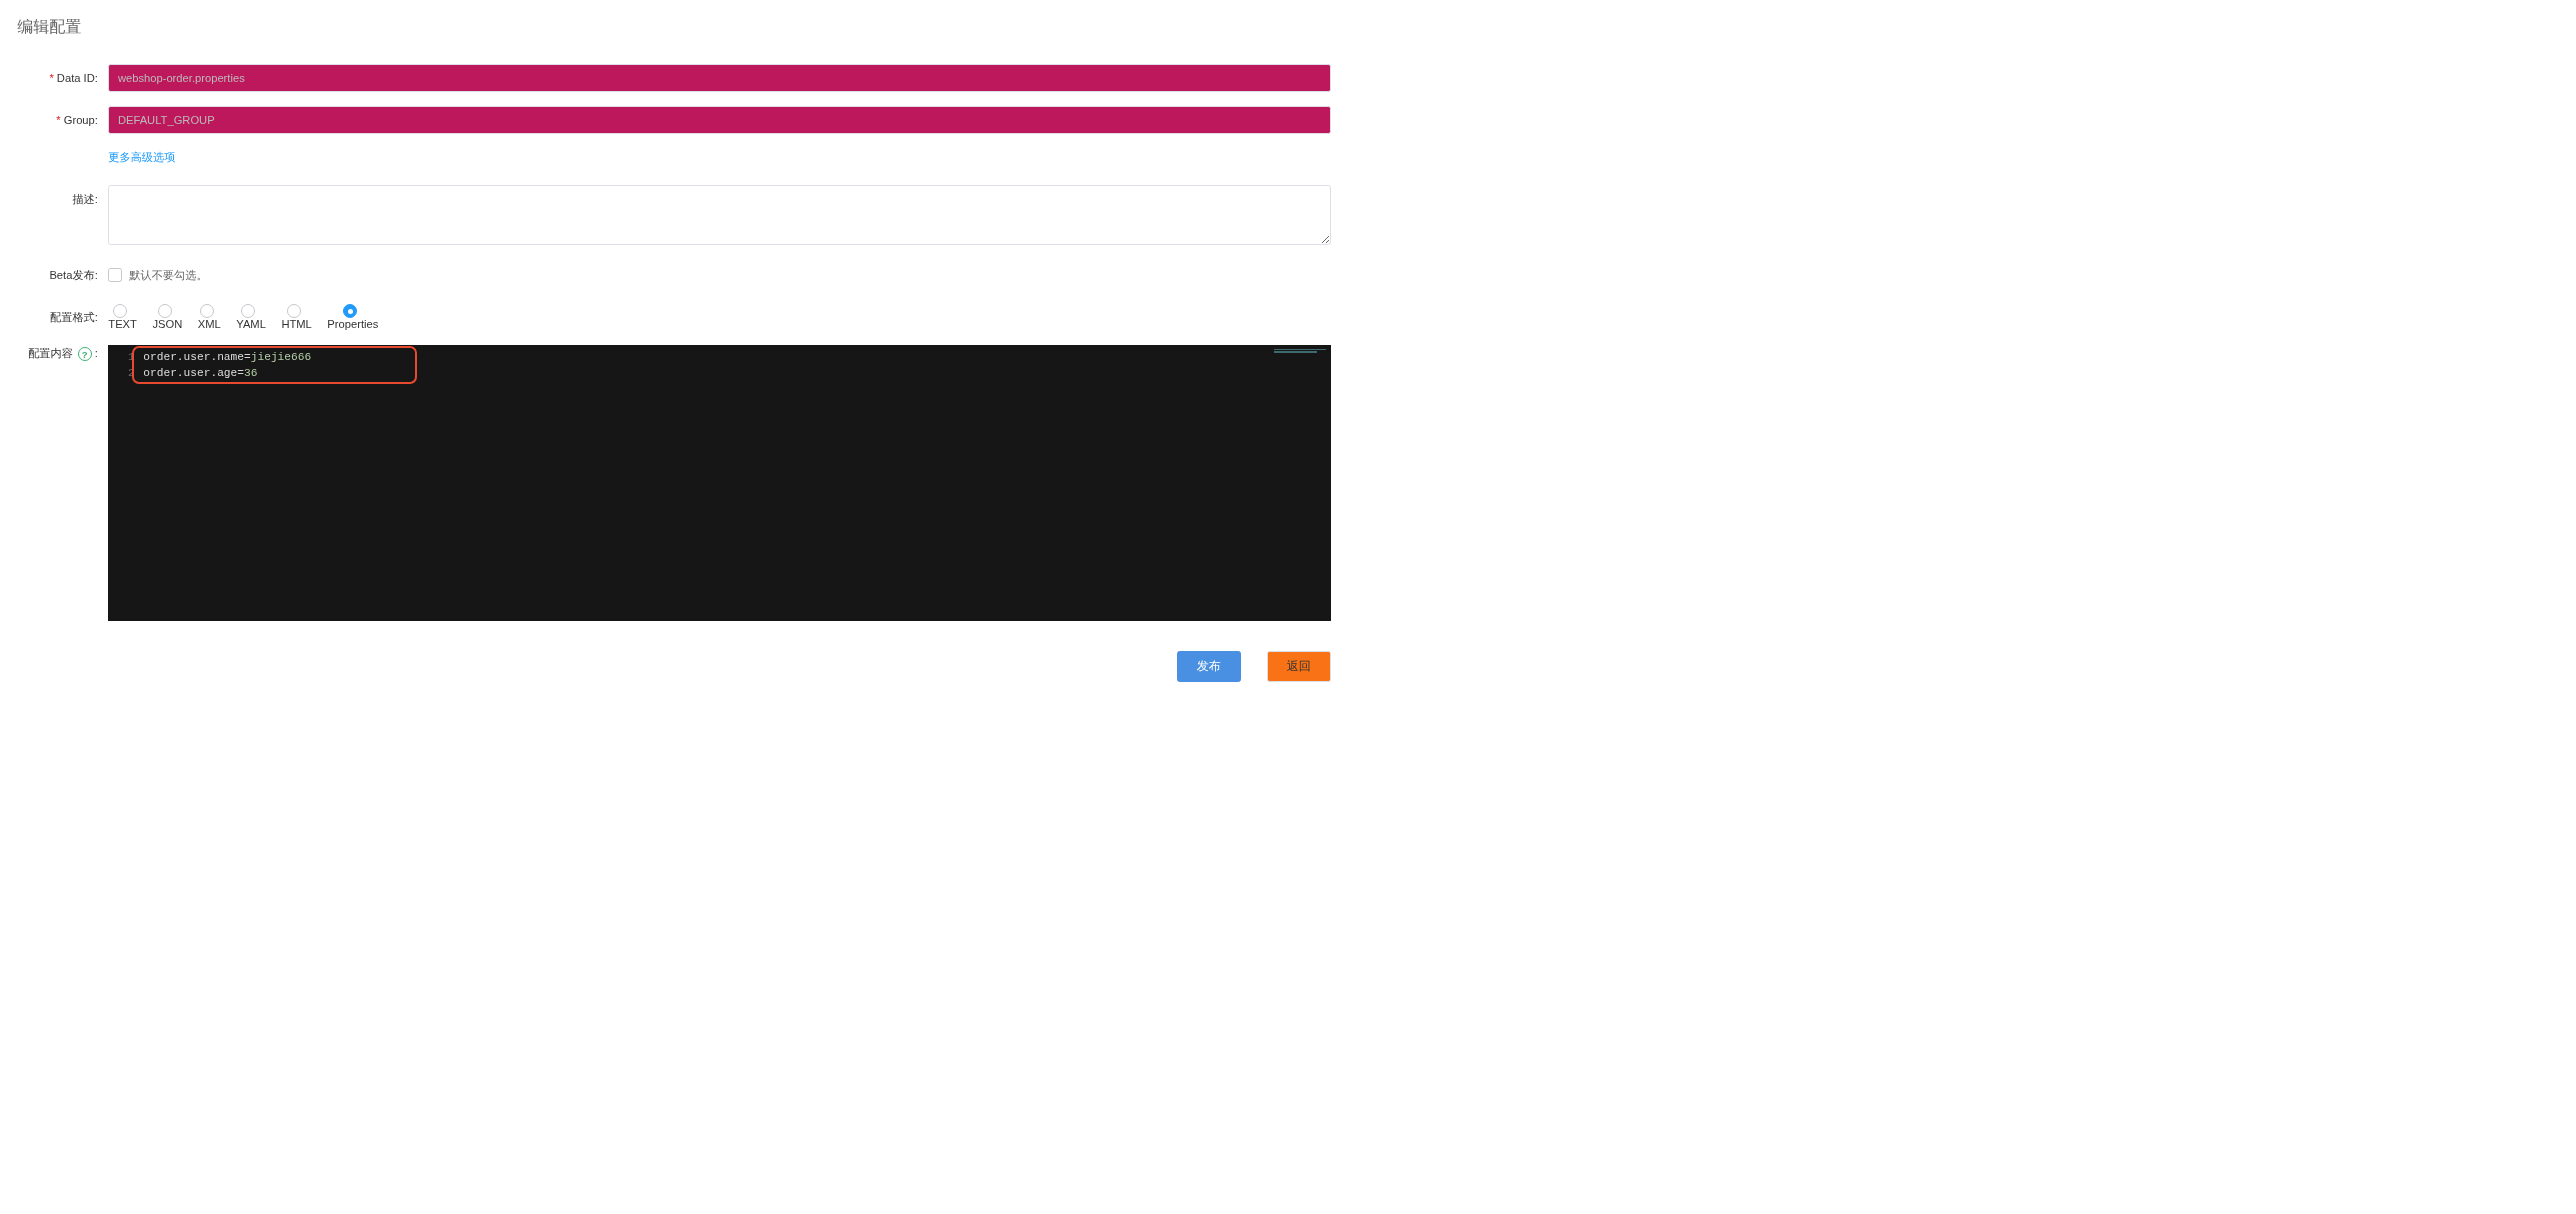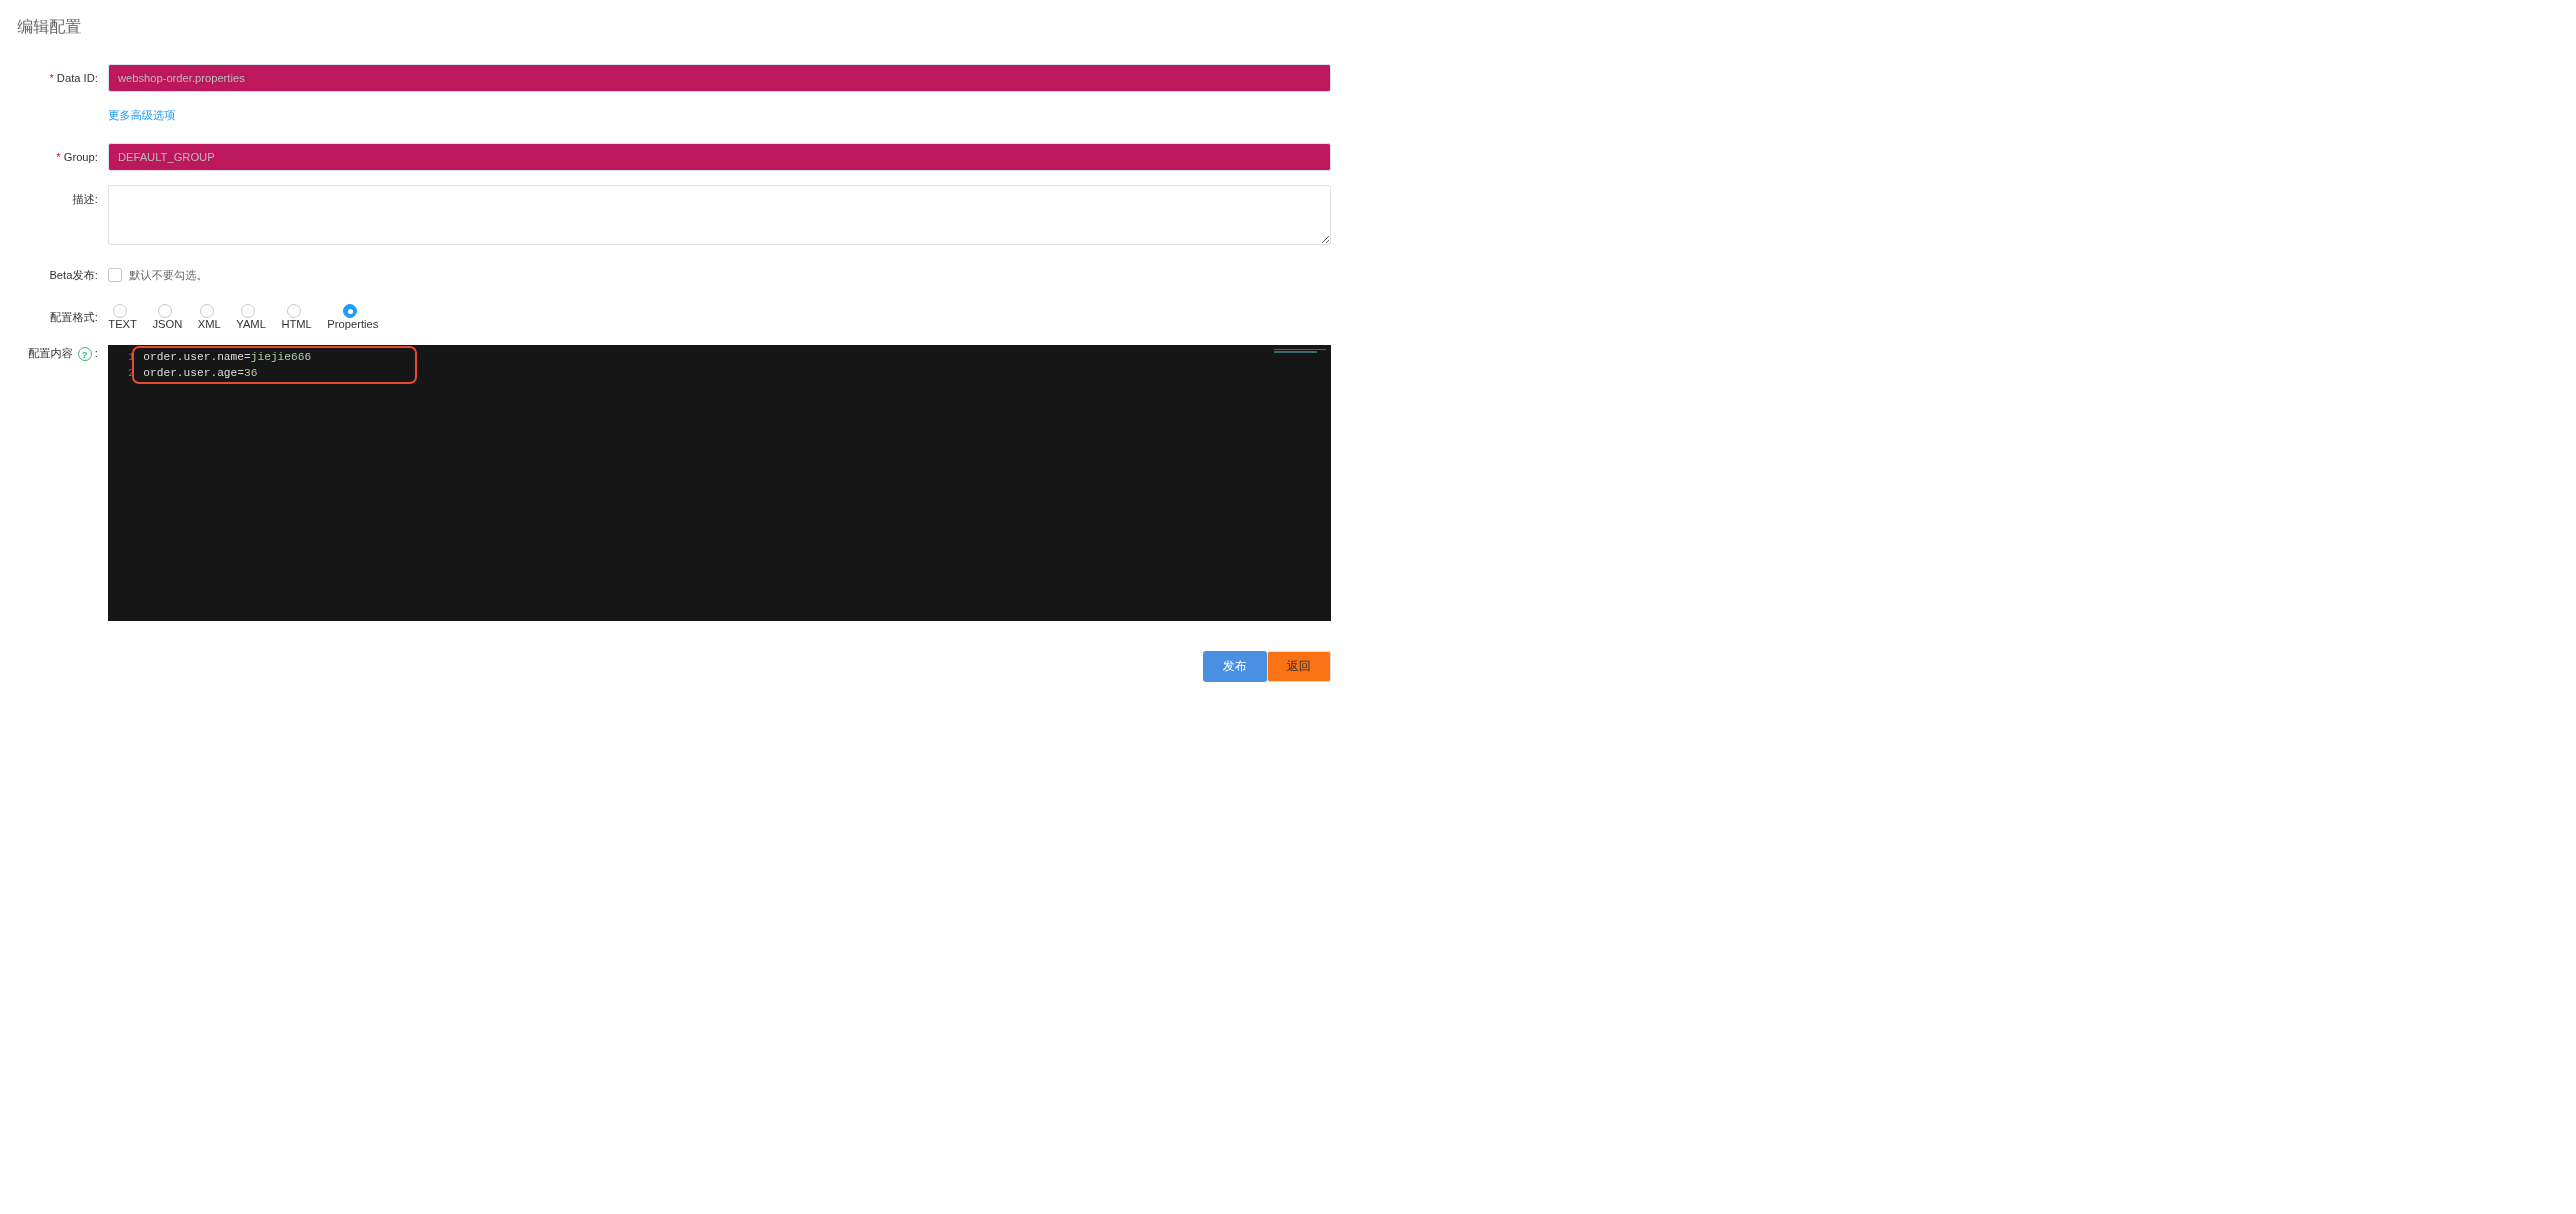--- a/index.html
+++ b/index.html
@@ -81,21 +81,21 @@
     pointer-events: none;
   }
   .minimap {
     position: absolute; top: 0; right: 0; width: 104px; height: 100%;
     background: #161616;
   }
   .minimap-text { position: absolute; top: 3.5px; right: 5.2px; width: 52px; }
   .minimap-line { height: 1.7px; background: #3d6a6e; margin-bottom: 0.9px; }
   .minimap-line.short { width: 43px; }
   .footer {
-    display: flex; justify-content: flex-end; gap: 0;
+    display: flex; justify-content: flex-end; gap: 26px;
     padding-top: 15.5px;
   }
   .btn {
     height: 31px; padding: 0 19px; font-size: 12px;
     border-radius: 2.6px; cursor: pointer; display: inline-flex;
     align-items: center; justify-content: center;
   }
   .btn-primary { background: #4a90e2; color: #fff; border: 0.9px solid #4a90e2; }
   .btn-default { background: #f97316; color: #333; border: 0.9px solid #dcdfe6; }
 </style>
@@ -105,31 +105,31 @@
 <div class="page">
   <h1 class="page-title">编辑配置</h1>
 
   <div class="form-row">
     <div class="form-label required">Data ID:</div>
     <div class="form-field">
       <input class="text-input" disabled="" value="webshop-order.properties" style="">
     </div>
   </div>
 
+  <div class="form-row">
+    <div class="form-label required">Group:</div>
+    <div class="form-field">
+      <input class="text-input" disabled="" value="DEFAULT_GROUP" style="">
+    </div>
+  </div>
+
   <div class="form-row" style="margin-top:-5.2px;">
     <div class="form-label"></div>
     <div class="form-field">
       <span class="link">更多高级选项</span>
-    </div>
-  </div>
-
-  <div class="form-row">
-    <div class="form-label required">Group:</div>
-    <div class="form-field">
-      <input class="text-input" disabled="" value="DEFAULT_GROUP" style="">
     </div>
   </div>
 
   <div class="form-row">
     <div class="form-label">描述:</div>
     <div class="form-field">
       <textarea class="textarea" style=""></textarea>
     </div>
   </div>
 

